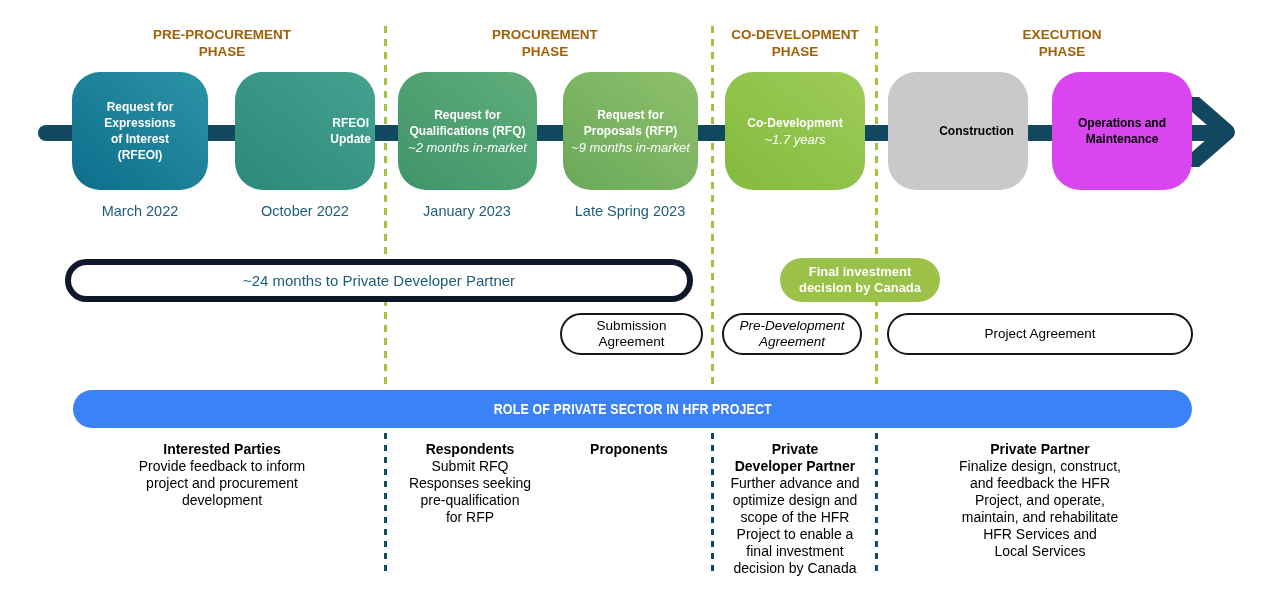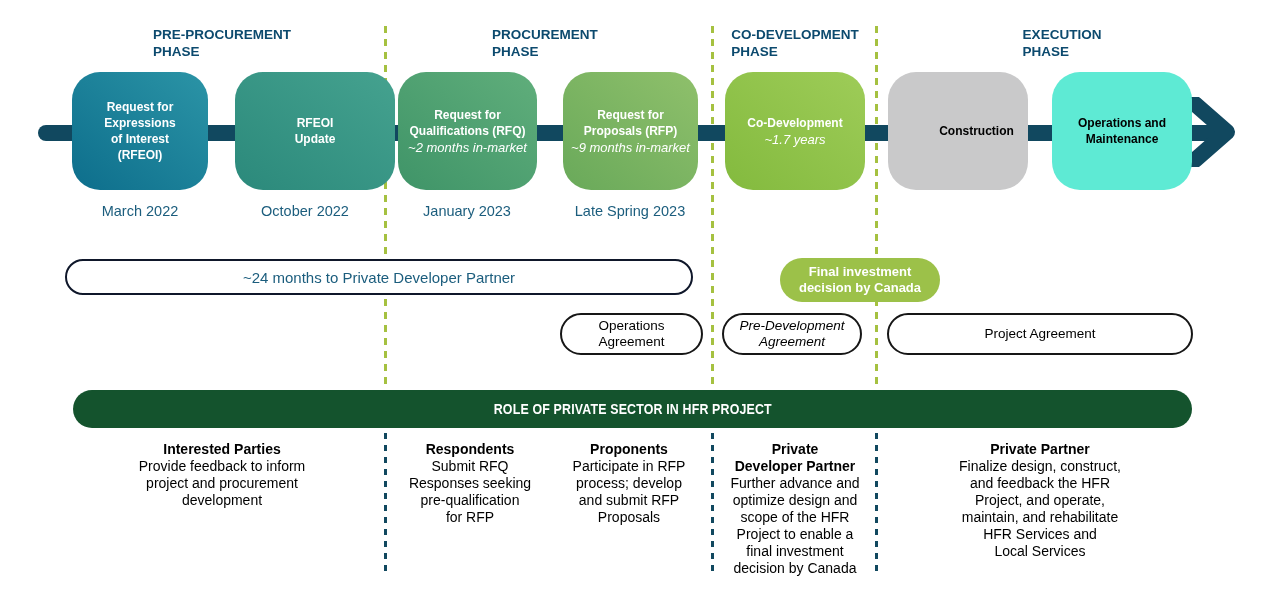--- a/index.html
+++ b/index.html
@@ -8,73 +8,73 @@
     font-family:"Liberation Sans", sans-serif;overflow:hidden;
   }
   .pre{white-space:pre-line;}
   
   .vdash{position:absolute;width:3px;}
   .vdash.green{background:repeating-linear-gradient(to bottom,#a5c140 0 7px,transparent 7px 13px);}
   .vdash.dark{background:repeating-linear-gradient(to bottom,#11485f 0 6px,transparent 6px 12px);}
   
   .phase{
     position:absolute;top:26px;transform:translateX(-50%);
-    color:#0c4a6e;font-weight:bold;font-size:13.5px;line-height:17px;
-    text-align:left;
+    color:#a16207;font-weight:bold;font-size:13.5px;line-height:17px;
+    text-align:center;
   }
   
   #timeline-bar{
     position:absolute;left:38px;top:125px;width:1178px;height:16px;
     background:#11485f;border-radius:8px 0 0 8px;
   }
   #arrow{position:absolute;left:1183px;top:97px;}
   
   .box{
     position:absolute;top:72px;height:118px;border-radius:28px;
     display:flex;flex-direction:column;align-items:center;justify-content:center;
     text-align:center;color:#fff;padding:0 4px;box-sizing:border-box;
   }
   .box .t{font-weight:bold;font-size:12px;line-height:16px;}
   .box .s{font-style:italic;font-size:13px;line-height:16px;margin-top:1px;}
   .box.b1{left:72px;width:136px;background:linear-gradient(to top right,#0d6e8c,#2b94a6);}
-  .box.b2{left:235px;width:160px;background:linear-gradient(to top right,#2b897b,#45a28f);}
+  .box.b2{left:235px;width:140px;background:linear-gradient(to top right,#2b897b,#45a28f);align-items:flex-end;}
   .box.b3{left:398px;width:139px;background:linear-gradient(to top right,#3f9468,#60ae7b);}
   .box.b4{left:563px;width:135px;background:linear-gradient(to top right,#69a95a,#8fc06b);}
   .box.b5{left:725px;width:140px;background:linear-gradient(to top right,#83ba3e,#9ecc58);}
   .box.b6{left:888px;width:140px;background:#c9c9ca;color:#000;padding-left:41px;}
-  .box.b7{left:1052px;width:140px;background:#5eead4;color:#000;}
+  .box.b7{left:1052px;width:140px;background:#d946ef;color:#000;}
   
   .date{
     position:absolute;top:203px;transform:translateX(-50%);
     color:#1b5d7d;font-size:14.5px;white-space:nowrap;
   }
   
   .pill{
     position:absolute;display:flex;align-items:center;justify-content:center;
     text-align:center;box-sizing:border-box;background:#fff;
   }
   #months-pill{
-    left:65px;top:259px;width:628px;height:36px;border:2px solid #0f172a;
+    left:65px;top:259px;width:628px;height:43px;border:6px solid #0f172a;
     border-radius:22px;color:#1b5d7d;font-size:15px;
   }
   #final-decision{
     left:780px;top:258px;width:160px;height:44px;background:#9cc149;
     border-radius:22px;color:#fff;font-weight:bold;font-size:13px;line-height:16px;
   }
   .agree{
     border:2px solid #161616;border-radius:21px;color:#000;
     font-size:13.5px;line-height:16px;
   }
   #submission-pill{left:560px;top:313px;width:143px;height:42px;}
   #predev-pill{left:722px;top:313px;width:140px;height:42px;font-style:italic;}
   #project-pill{left:887px;top:313px;width:306px;height:42px;}
   
   #banner{
     position:absolute;left:73px;top:390px;width:1119px;height:38px;
-    background:#14532d;border-radius:19px;display:flex;align-items:center;justify-content:center;
+    background:#3b82f6;border-radius:19px;display:flex;align-items:center;justify-content:center;
   }
   #banner span{
     color:#fff;font-weight:bold;font-size:15.5px;letter-spacing:.2px;
     display:inline-block;transform:scaleX(.8);white-space:nowrap;
   }
   
   .role{
     position:absolute;top:441px;transform:translateX(-50%);
     text-align:center;color:#000;font-size:14px;line-height:17px;
   }
@@ -136,21 +136,21 @@
   </div>
 
   <div class="date" style="left:140px;">March 2022</div>
   <div class="date" style="left:305px;">October 2022</div>
   <div class="date" style="left:467px;">January 2023</div>
   <div class="date" style="left:630px;">Late Spring 2023</div>
 
   <div class="pill" id="months-pill">~24 months to Private Developer Partner</div>
   <div class="pill pre" id="final-decision">Final investment
 decision by Canada</div>
-  <div class="pill agree pre" id="submission-pill">Operations
+  <div class="pill agree pre" id="submission-pill">Submission
 Agreement</div>
   <div class="pill agree pre" id="predev-pill">Pre-Development
 Agreement</div>
   <div class="pill agree" id="project-pill">Project Agreement</div>
 
   <div id="banner">
     <span>ROLE OF PRIVATE SECTOR IN HFR PROJECT</span>
   </div>
 
   <div class="vdash dark" style="left:384px;top:433px;height:140px;"></div>
@@ -165,24 +165,20 @@
   </div>
   <div class="role" style="left:470px;">
     <div class="h pre">Respondents</div>
     <div class="pre">Submit RFQ
 Responses seeking
 pre-qualification
 for RFP</div>
   </div>
   <div class="role" style="left:629px;">
     <div class="h pre">Proponents</div>
-    <div class="pre">Participate in RFP
-process; develop
-and submit RFP
-Proposals</div>
   </div>
   <div class="role" style="left:795px;">
     <div class="h pre">Private
 Developer Partner</div>
     <div class="pre">Further advance and
 optimize design and
 scope of the HFR
 Project to enable a
 final investment
 decision by Canada</div>

